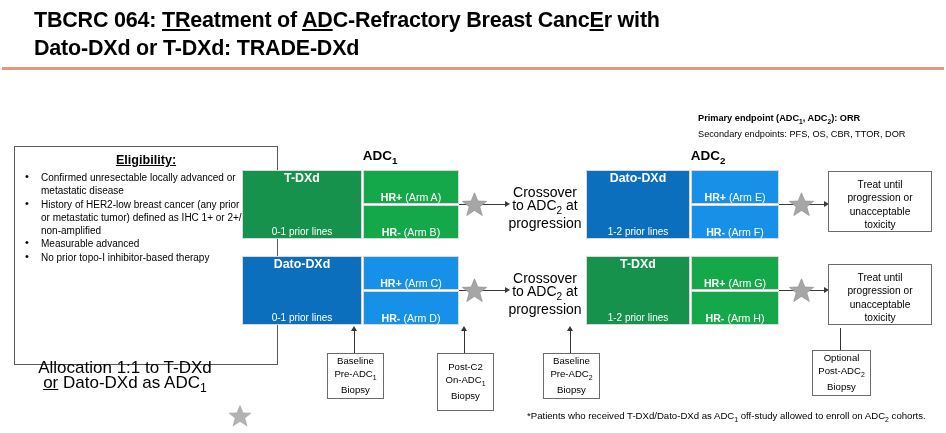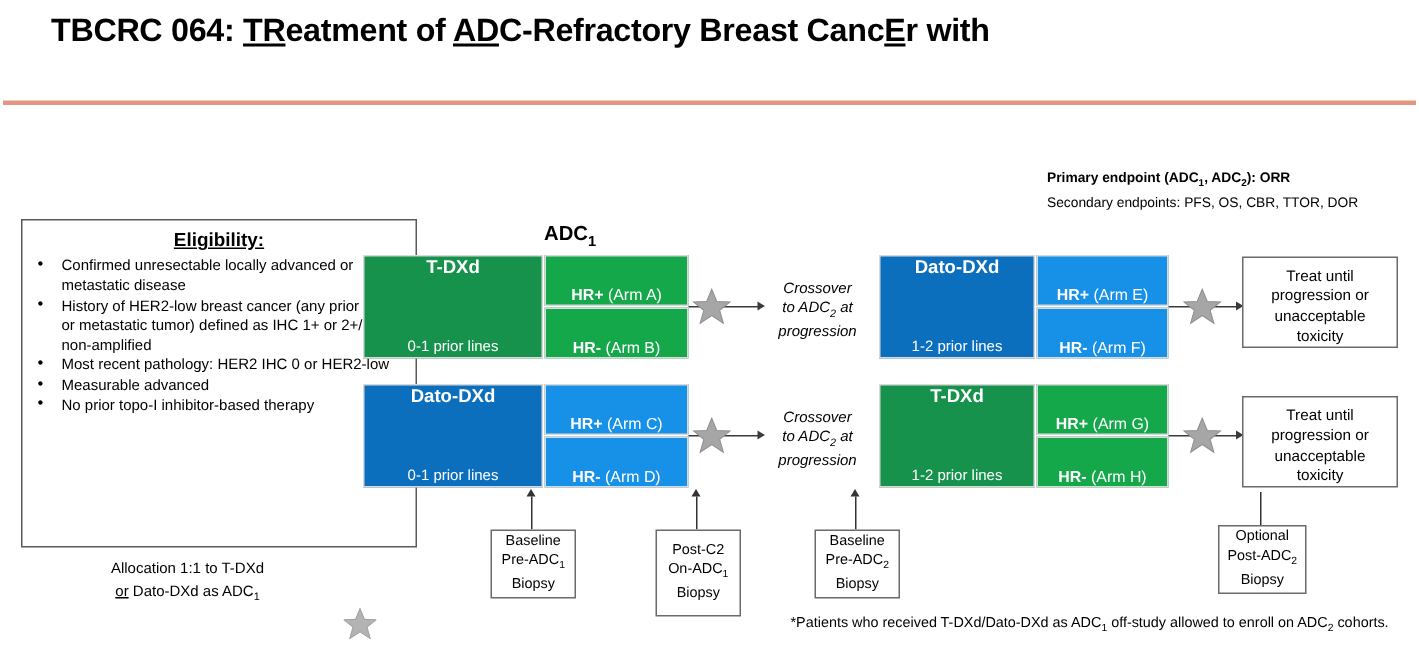--- a/index.html
+++ b/index.html
@@ -44,22 +44,22 @@
   .elig-list{margin:4px 0 0 0;padding:0;list-style:none;}
   .elig-list li{
     position:relative;font-size:10px;line-height:13.0px;
     padding-left:26px;margin-bottom:0.5px;
   }
   .elig-list li:before{
     content:"\2022";position:absolute;left:10px;top:-1px;font-size:11px;
   }
 
   .alloc{
-    position:absolute;left:14px;top:372px;width:222px;
-    text-align:center;font-size:10px;line-height:15px;
+    position:absolute;left:14px;top:360px;width:222px;
+    text-align:center;font-size:17px;line-height:15px;
   }
   .alloc u{text-decoration:underline;}
 
   
   .stage-label{
     position:absolute;font-weight:bold;font-size:13.5px;text-align:center;
   }
 
   
   .drug-box{
@@ -75,21 +75,21 @@
     position:absolute;box-sizing:border-box;
     border:1px solid #d9d9d9;color:#fff;
     display:flex;align-items:flex-end;justify-content:center;
     font-size:10.6px;
   }
   .hr-box b{font-weight:bold;margin-right:3px;}
 
   
   .crossover{
     position:absolute;width:78px;text-align:center;
-    font-size:10px;line-height:13.2px;font-style:italic;
+    font-size:14px;line-height:13.2px;
   }
 
   
   .treat-box{
     position:absolute;box-sizing:border-box;
     border:1.1px solid #6b6b6b;background:#fff;
     display:flex;align-items:flex-end;justify-content:center;
     text-align:center;font-size:10.2px;line-height:13.2px;
     padding:0 0;
   }
@@ -138,45 +138,46 @@
 
   sub{font-size:0.72em;vertical-align:sub;}
 </style>
 </head>
 <body>
 
 <div class="slide">
 
   <div class="title">
     <span>TBCRC 064: <u>TR</u>eatment of <u>AD</u>C-Refractory Breast Canc<u>E</u>r with</span><br>
+    <span>Dato-DXd or T-DXd: TRADE-DXd</span>
   </div>
   <div class="accent-bar"></div>
 
   <div class="endpoints">
     <div class="primary">Primary endpoint (ADC<sub>1</sub>, ADC<sub>2</sub>): ORR</div>
     <div>Secondary endpoints: PFS, OS, CBR, TTOR, DOR</div>
   </div>
 
   <div class="elig-box">
     <div class="elig-title">Eligibility:</div>
     <ul class="elig-list">
       <li>Confirmed unresectable locally advanced or metastatic disease</li>
       <li>History of HER2-low breast cancer (any prior primary or metastatic tumor) defined as IHC 1+ or 2+/ISH non-amplified</li>
-      <li>Most recent pathology: HER2 IHC 0 or HER2-low</li>
       <li>Measurable advanced</li>
       <li>No prior topo-I inhibitor-based therapy</li>
     </ul>
   </div>
 
   <div class="alloc">
     <div>Allocation 1:1 to T-DXd</div>
     <div><u>or</u> Dato-DXd as ADC<sub>1</sub></div>
   </div>
 
   <div class="stage-label" style="left:300px;top:148px;width:160px;">ADC<sub>1</sub></div>
+  <div class="stage-label" style="left:628px;top:148px;width:160px;">ADC<sub>2</sub></div>
 
   <div class="drug-box" style="left:242px;top:170px;width:120px;height:69px;background:#17924C;">
     <div class="drug-name">T-DXd</div>
     <div class="drug-lines">0-1 prior lines</div>
   </div>
   <div class="hr-box" style="left:363px;top:170px;width:96px;height:34px;background:#14A84B;">
     <b>HR+</b>
       <span>(Arm A)</span>
   </div>
   <div class="hr-box" style="left:363px;top:205px;width:96px;height:34px;background:#14A84B;">

